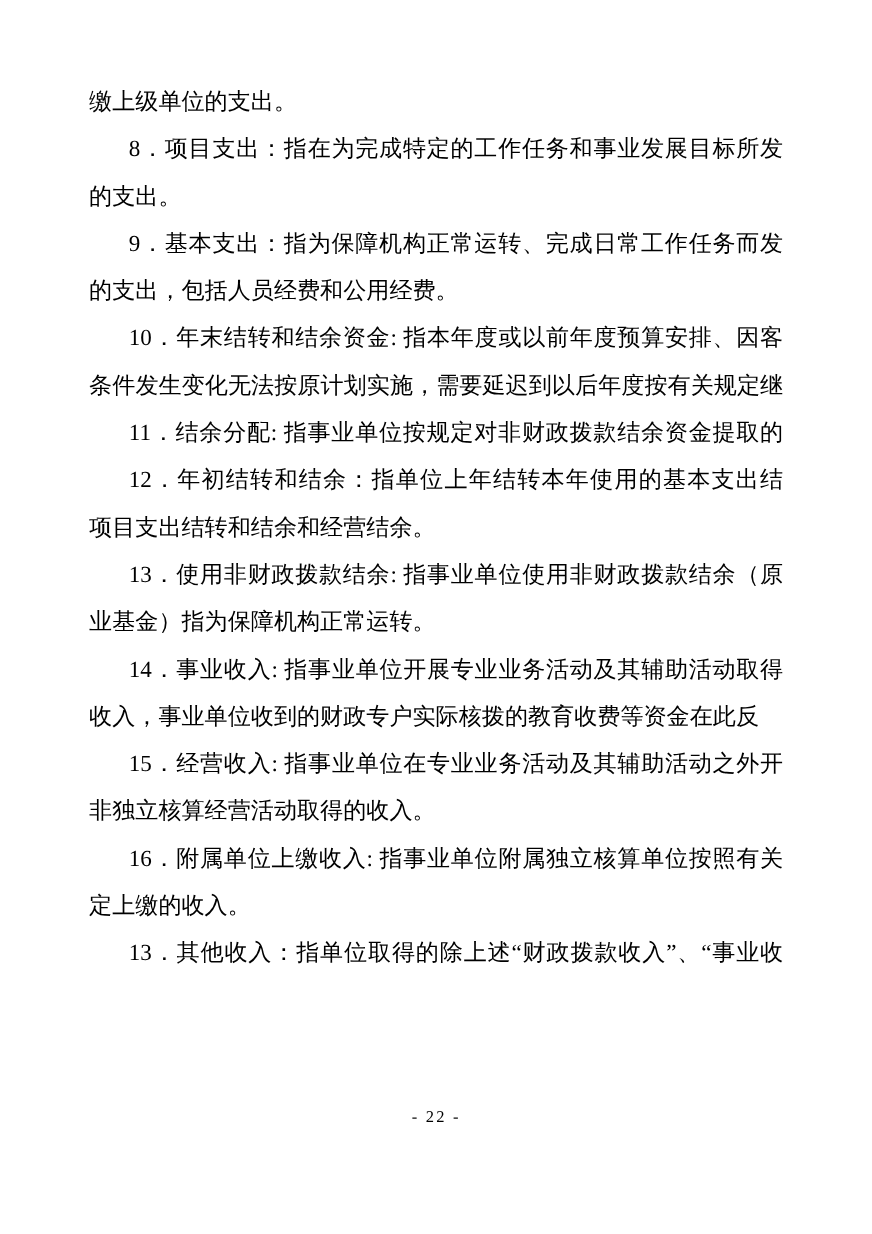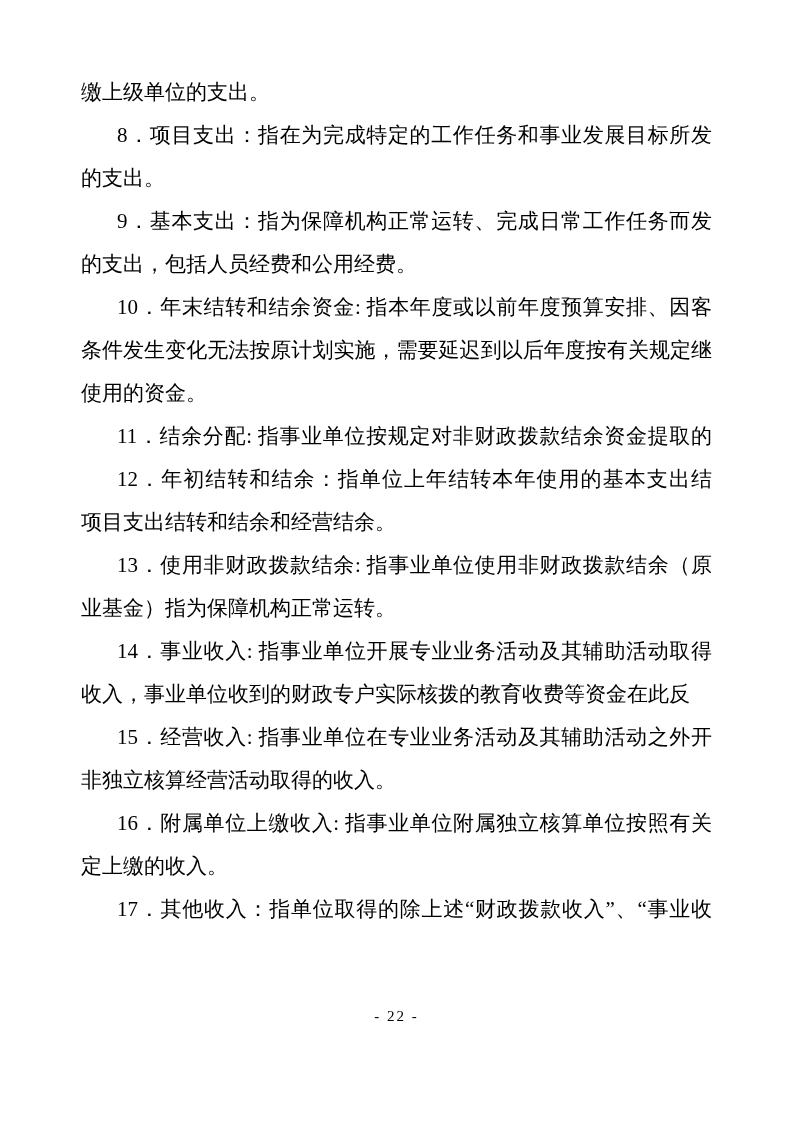--- a/index.html
+++ b/index.html
@@ -65,21 +65,20 @@
         <div class="text-line indent">8．项目支出：指在为完成特定的工作任务和事业发展目标所发生</div>
         <div class="text-line para-last">的支出。</div>
       </div>
       <div class="paragraph">
         <div class="text-line indent">9．基本支出：指为保障机构正常运转、完成日常工作任务而发生</div>
         <div class="text-line para-last">的支出，包括人员经费和公用经费。</div>
       </div>
       <div class="paragraph">
         <div class="text-line indent">10．年末结转和结余资金: 指本年度或以前年度预算安排、因客观</div>
         <div class="text-line">条件发生变化无法按原计划实施，需要延迟到以后年度按有关规定继续</div>
-        <div class="text-line para-last">使用的资金。</div>
       </div>
       <div class="paragraph">
         <div class="text-line indent">11．结余分配: 指事业单位按规定对非财政拨款结余资金提取的专</div>
       </div>
       <div class="paragraph">
         <div class="text-line indent">12．年初结转和结余：指单位上年结转本年使用的基本支出结转、</div>
         <div class="text-line para-last">项目支出结转和结余和经营结余。</div>
       </div>
       <div class="paragraph">
         <div class="text-line indent">13．使用非财政拨款结余: 指事业单位使用非财政拨款结余（原事</div>
@@ -91,17 +90,17 @@
       </div>
       <div class="paragraph">
         <div class="text-line indent">15．经营收入: 指事业单位在专业业务活动及其辅助活动之外开展</div>
         <div class="text-line para-last">非独立核算经营活动取得的收入。</div>
       </div>
       <div class="paragraph">
         <div class="text-line indent">16．附属单位上缴收入: 指事业单位附属独立核算单位按照有关规</div>
         <div class="text-line para-last">定上缴的收入。</div>
       </div>
       <div class="paragraph">
-        <div class="text-line indent">17．其他收入：指单位取得的除上述“财政拨款收入”、“事业收</div>
+        <div class="text-line indent">13．其他收入：指单位取得的除上述“财政拨款收入”、“事业收</div>
       </div>
     </div>
   <div class="page-footer">- 22 -</div>
 </div>
 
 </body></html>

